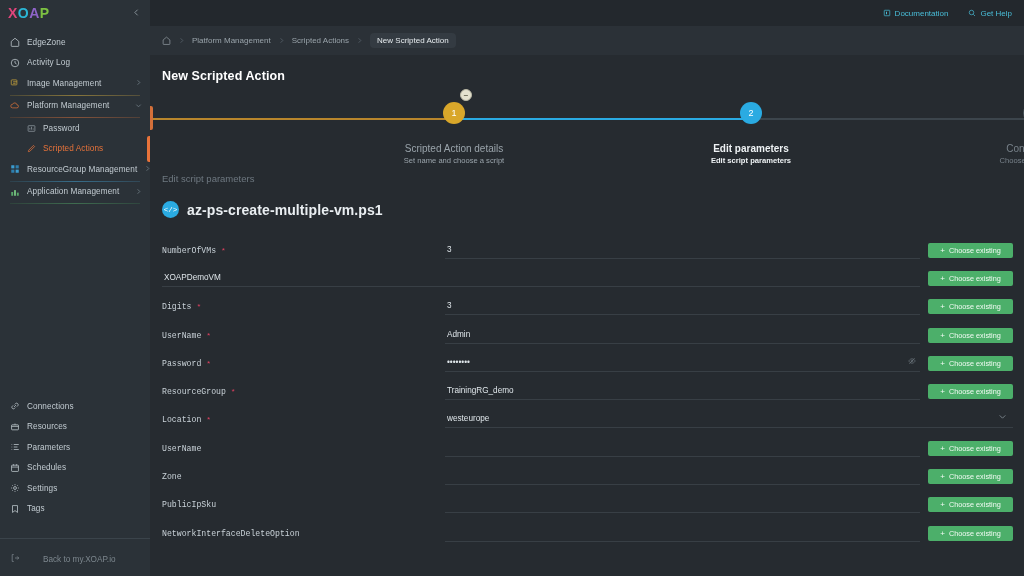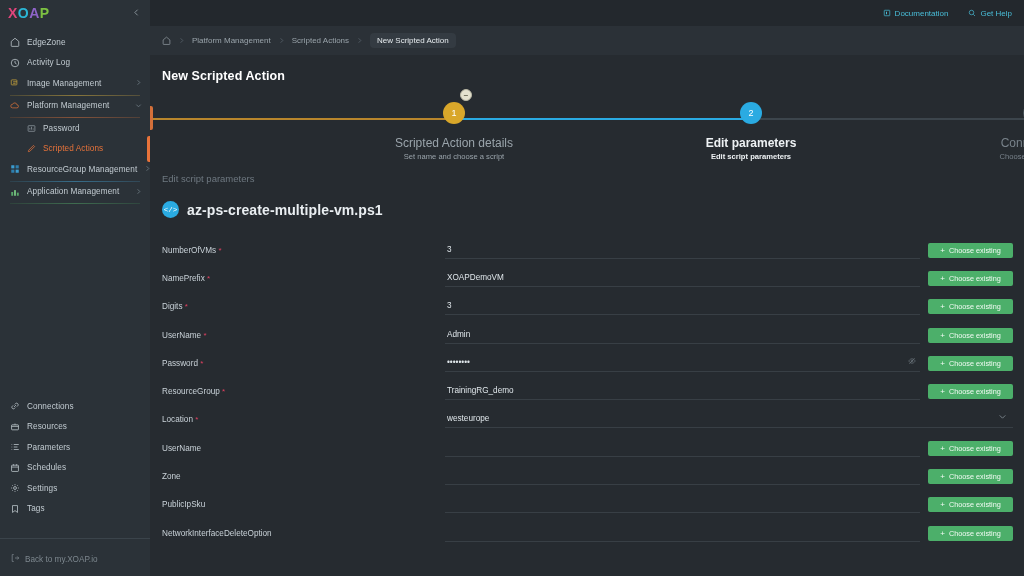--- a/index.html
+++ b/index.html
@@ -52,21 +52,21 @@
   }
   .sb-sep { height:1px; margin: 1px 10px 0 10px; }
   .sep-gold { background: linear-gradient(90deg,#5b5436,#b99a3e,#6a5f3c); opacity:.65;}
   .sep-orange { background: linear-gradient(90deg,#5a4233,#c0673a,#6a4a38); opacity:.6;}
   .sep-blue { background: linear-gradient(90deg,#2f4a58,#3f94c0,#35566a); opacity:.6;}
   .sep-green { background: linear-gradient(90deg,#31503f,#4f9c63,#335844); opacity:.55;}
   .sb-gap { height: 192px; }
   .sb-bottom { padding-bottom: 7px; }
   .sb-divider { height:1px; background:#3b444b; margin: 8px 0 0 0; }
   .sb-back {
-    height: 20px; display:flex; align-items:center; gap:5px;
+    height: 20px; display:flex; align-items:center; gap:23px;
     padding-left:10px; font-size:8.2px; color:#7d878e; cursor:pointer;
     margin-top: 10px;
   }
 
   
   .main { flex:1; height:576px; background:#262b30; position:relative; overflow:hidden; }
   .topbar {
     height: 26px; background:#23282d;
     display:flex; align-items:center; justify-content:flex-end;
     padding-right: 12px; gap: 20px;
@@ -103,42 +103,42 @@
   }
   .dot-1 { background:#d9a72a; }
   .dot-2 { background:#2aabe2; }
   .dot-3 { background:transparent; border:1px solid #4b555c; color:#7b858c; }
   .step-badge {
     position:absolute; width:12px;height:12px;border-radius:50%;
     background:#e4e2cf; color:#6b6a58; font-size:8px; line-height:11px;
     top:-13px; left:17px; text-align:center; font-weight:bold;
     border:1px solid #b9b7a4;
   }
-  .step-t1 { font-size:12px; margin-top:12px; }
+  .step-t1 { font-size:10px; margin-top:19px; }
   .step-t2 { font-size:7.6px; margin-top:2px; }
   .step.done .step-t1, .step.done .step-t2 { color:#9aa4ab; }
   .step.cur .step-t1, .step.cur .step-t2 { color:#eef2f4; font-weight:bold; }
   .step.todo .step-t1, .step.todo .step-t2 { color:#78828a; }
 
   
   .section-title { font-size:9.5px; color:#6e7880; padding-left:12px; margin-top:-2px; }
   .script-row { display:flex; align-items:center; gap:8px; padding-left:12px; margin-top:17px; }
   .script-avatar {
     width:17px;height:17px;border-radius:50%;background:#2aabe2;
     display:flex;align-items:center;justify-content:center;color:#fff;font-size:7.5px;
     font-family:"Liberation Mono", monospace;
   }
   .script-name { font-size:14px; color:#e9eef1; font-weight:bold; letter-spacing:.1px;}
 
   .fields { margin-top: 18px; }
   .field-row {
     display:flex; align-items:center; height:28.3px;
     padding-left:12px; padding-right:11px;
   }
-  .field-label { width:283px; font-size:8.2px; color:#c9d2d8; flex:0 0 283px; white-space:nowrap;}
+  .field-label { width:283px; font-size:8.2px; color:#c9d2d8; flex:0 0 283px; white-space:nowrap;font-family:Liberation Mono, monospace;}
   .req { color:#e04060; font-size:8px; }
   .field-input-wrap { flex:1; position:relative; display:flex; align-items:center; }
   .field-input {
     width:100%; background:transparent; border:none;
     border-bottom:1px solid #383f45;
     color:#dfe6ea; font-size:8.2px; font-family:"Liberation Sans", sans-serif;
     padding: 3px 0 4px 2px; outline:none;
   }
   .field-input.full { }
   .eye-ico { position:absolute; right:4px; top:2px; color:#737e85; font-size:8px; }
@@ -448,21 +448,20 @@
         <div class="field-input-wrap">
           <input class="field-input" value="3" style="">
         </div>
         <button class="choose-btn">
             <span class="plus">+</span>
             <span>Choose existing</span>
           </button>
       </div>
 
       <div class="field-row">
-        <div class="field-label"><span>NamePrefix</span> <span class="req">*</span></div>
         <div class="field-input-wrap">
           <input class="field-input" value="XOAPDemoVM" style="">
         </div>
         <button class="choose-btn">
             <span class="plus">+</span>
             <span>Choose existing</span>
           </button>
       </div>
 
       <div class="field-row">

